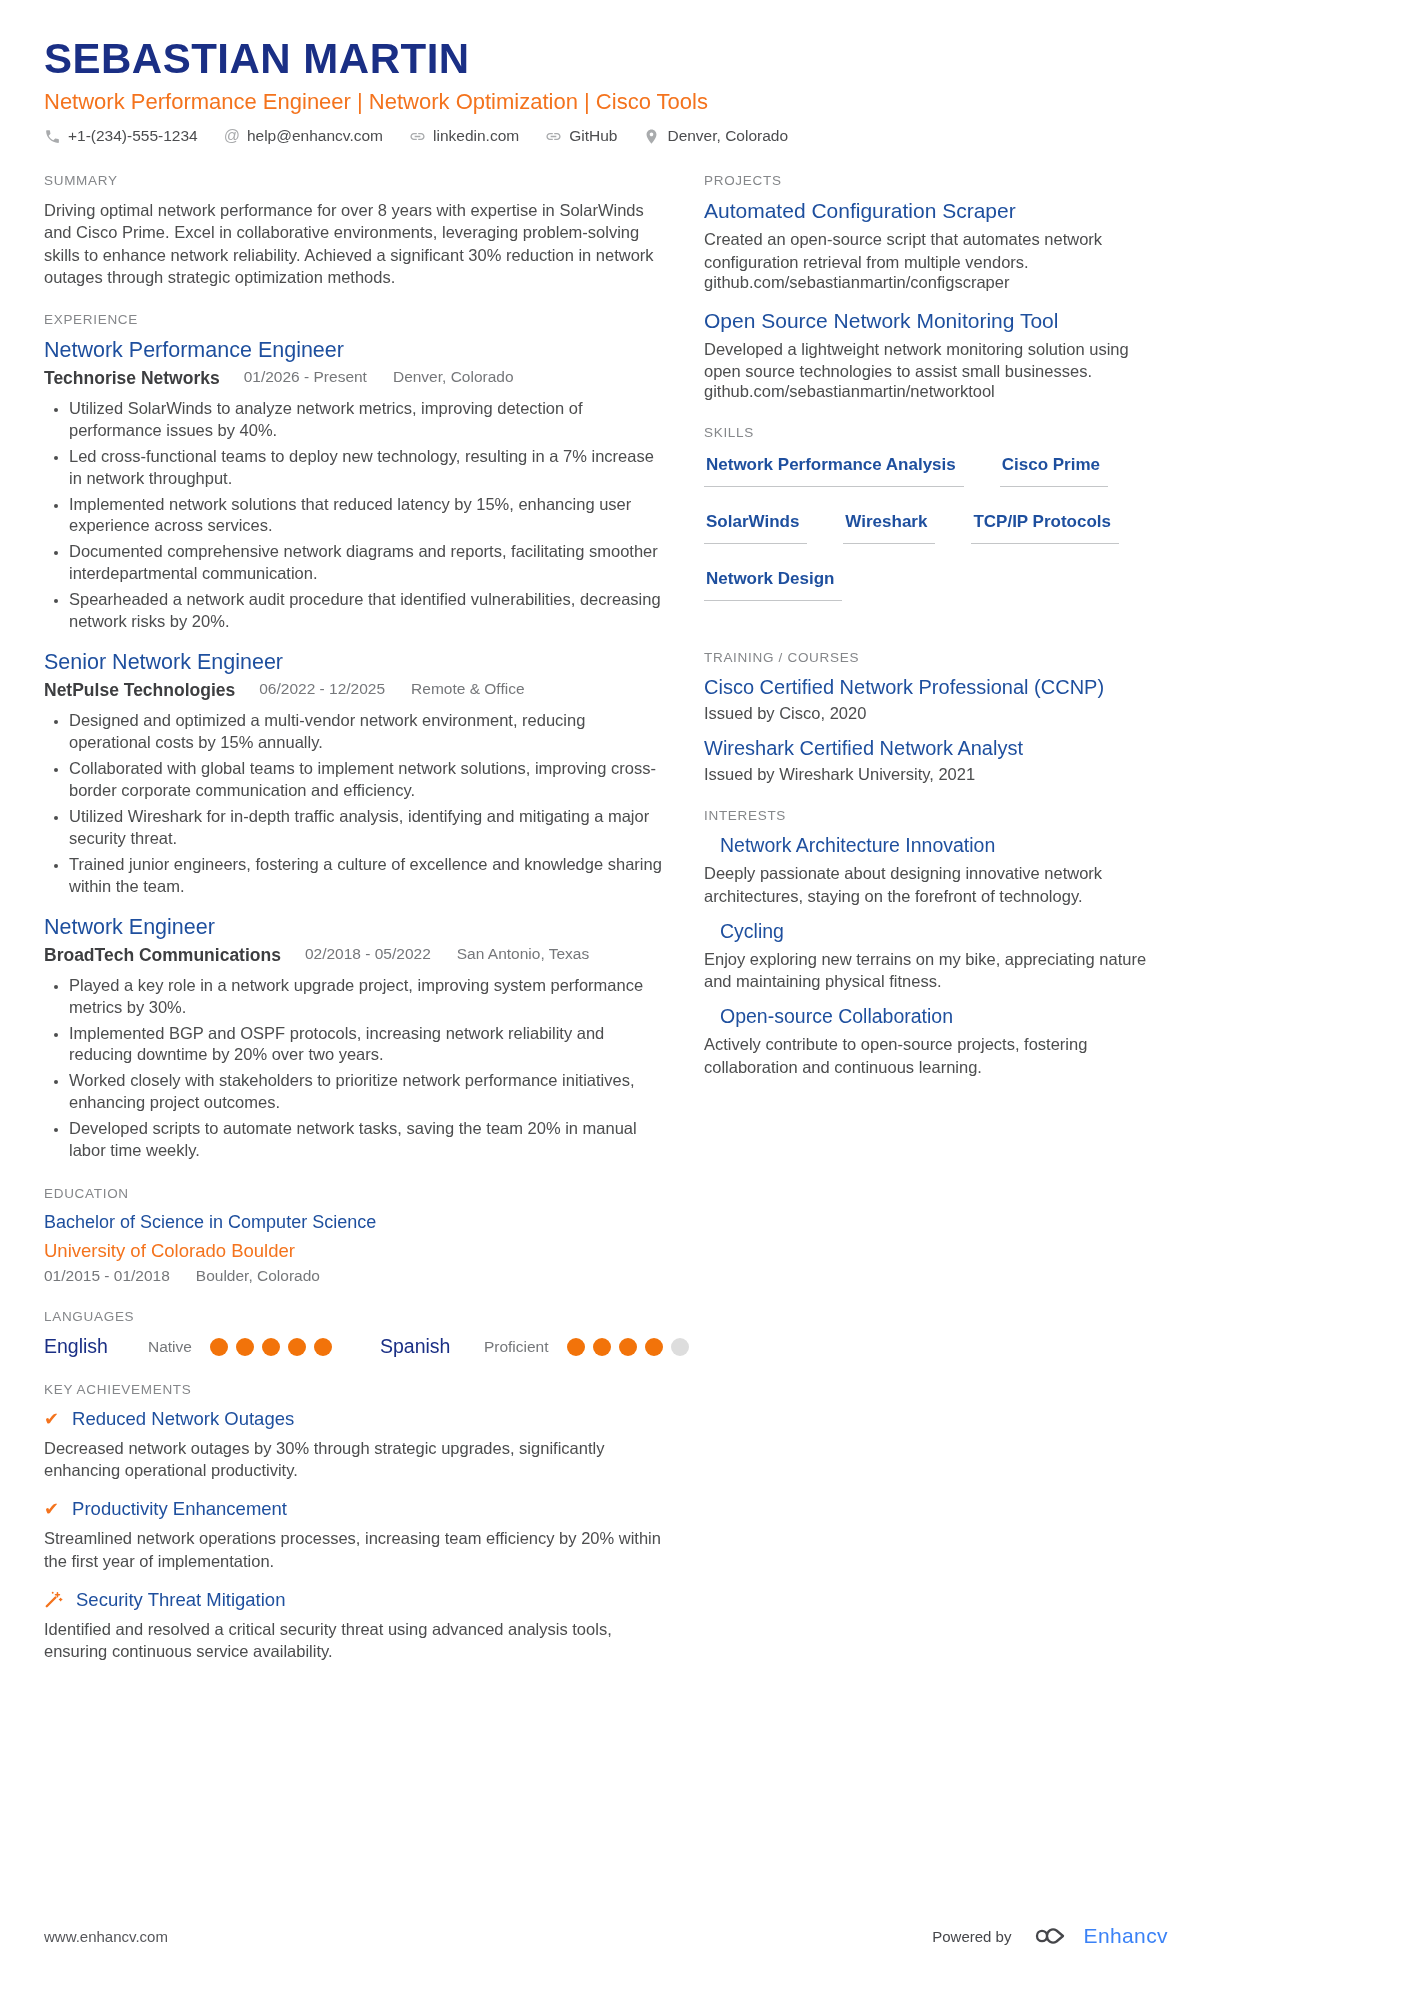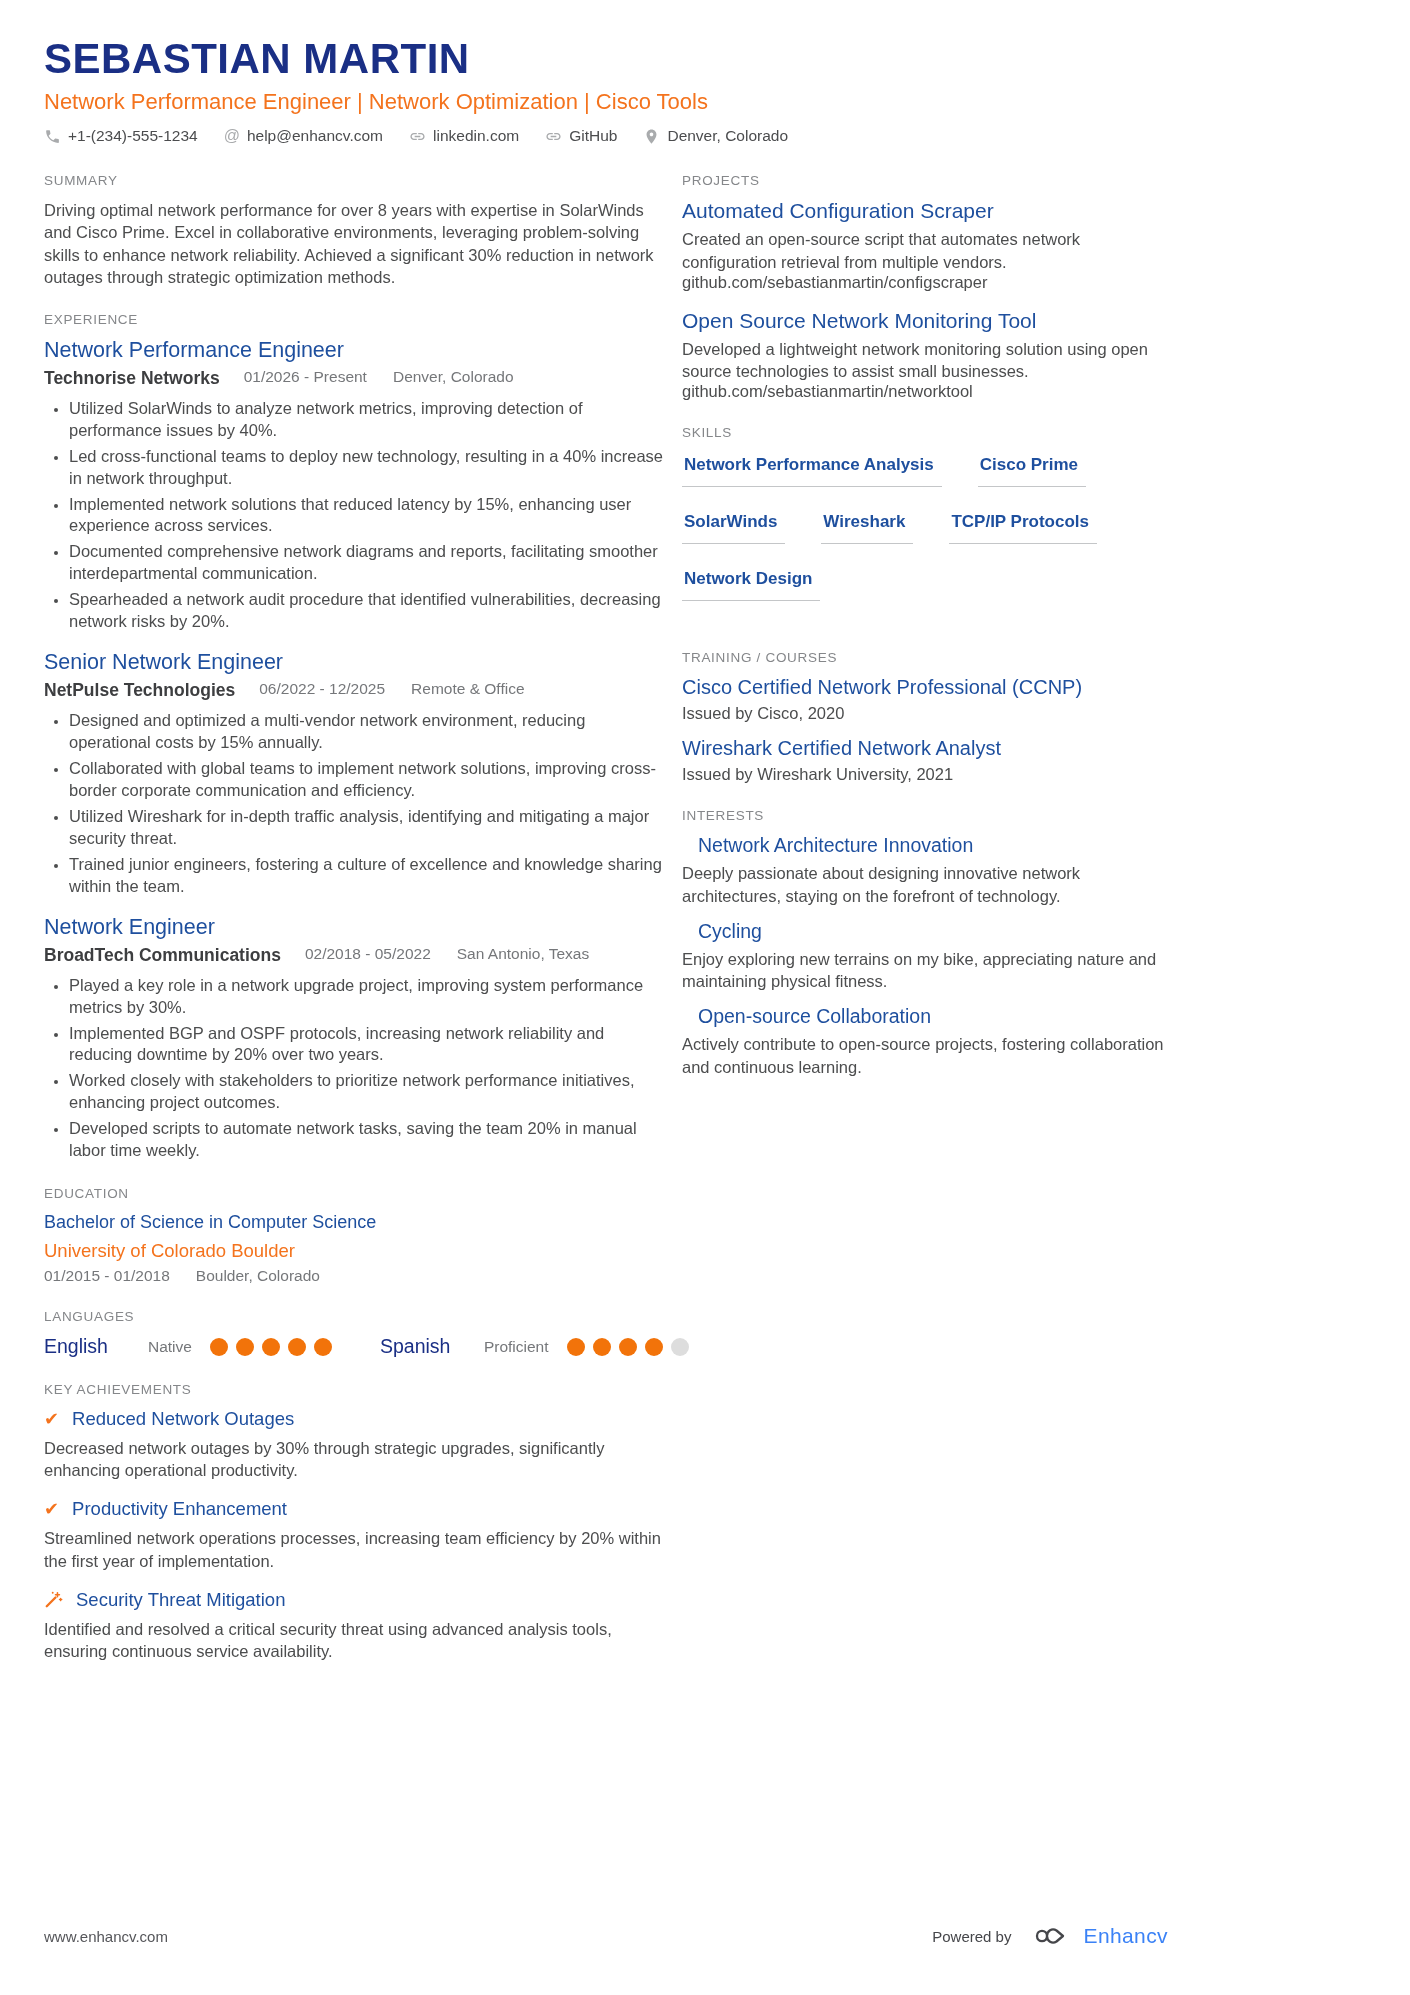--- a/index.html
+++ b/index.html
@@ -9,21 +9,21 @@
   
   h1.name{margin:0 0 8px 0;font-size:42px;line-height:1.08;font-weight:600;color:#1a2f85;letter-spacing:.5px;}
   .headline{font-size:22px;color:#f4731d;font-weight:500;margin-bottom:12px;}
   .contacts{display:flex;align-items:center;gap:26px;font-size:15.5px;color:#4b4c4e;margin-bottom:28px;}
   .contact{display:flex;align-items:center;gap:7px;}
   .cicon{width:17px;height:17px;flex:0 0 auto;}
   .cicon path{fill:#a9abad;}
   .at-glyph{color:#a9abad;font-size:16px;font-weight:400;}
 
   
-  .columns{display:flex;gap:14px;align-items:flex-start;}
+  .columns{display:flex;gap:36px;align-items:flex-start;}
   .col-left{width:624px;flex:0 0 auto;}
   .col-right{flex:1;min-width:0;}
 
   .section{margin-bottom:24px;}
   .sec-label{font-size:13.5px;color:#85878a;letter-spacing:.7px;margin-bottom:11px;font-weight:400;}
 
   .body-text{font-size:16.5px;line-height:1.34;color:#4c4d4e;}
 
   
   .job{margin-bottom:17px;}
@@ -134,21 +134,21 @@
 
         <div class="job">
           <div class="job-title">Network Performance Engineer</div>
           <div class="job-meta">
             <span class="company">Technorise Networks</span>
             <span class="meta-dim">01/2026 - Present</span>
             <span class="meta-dim">Denver, Colorado</span>
           </div>
           <ul>
             <li>Utilized SolarWinds to analyze network metrics, improving detection of performance issues by 40%.</li>
-            <li>Led cross-functional teams to deploy new technology, resulting in a 40% increase in network throughput.</li>
+            <li>Led cross-functional teams to deploy new technology, resulting in a 7% increase in network throughput.</li>
             <li>Implemented network solutions that reduced latency by 15%, enhancing user experience across services.</li>
             <li>Documented comprehensive network diagrams and reports, facilitating smoother interdepartmental communication.</li>
             <li>Spearheaded a network audit procedure that identified vulnerabilities, decreasing network risks by 20%.</li>
           </ul>
         </div>
 
         <div class="job">
           <div class="job-title">Senior Network Engineer</div>
           <div class="job-meta">
             <span class="company">NetPulse Technologies</span>

